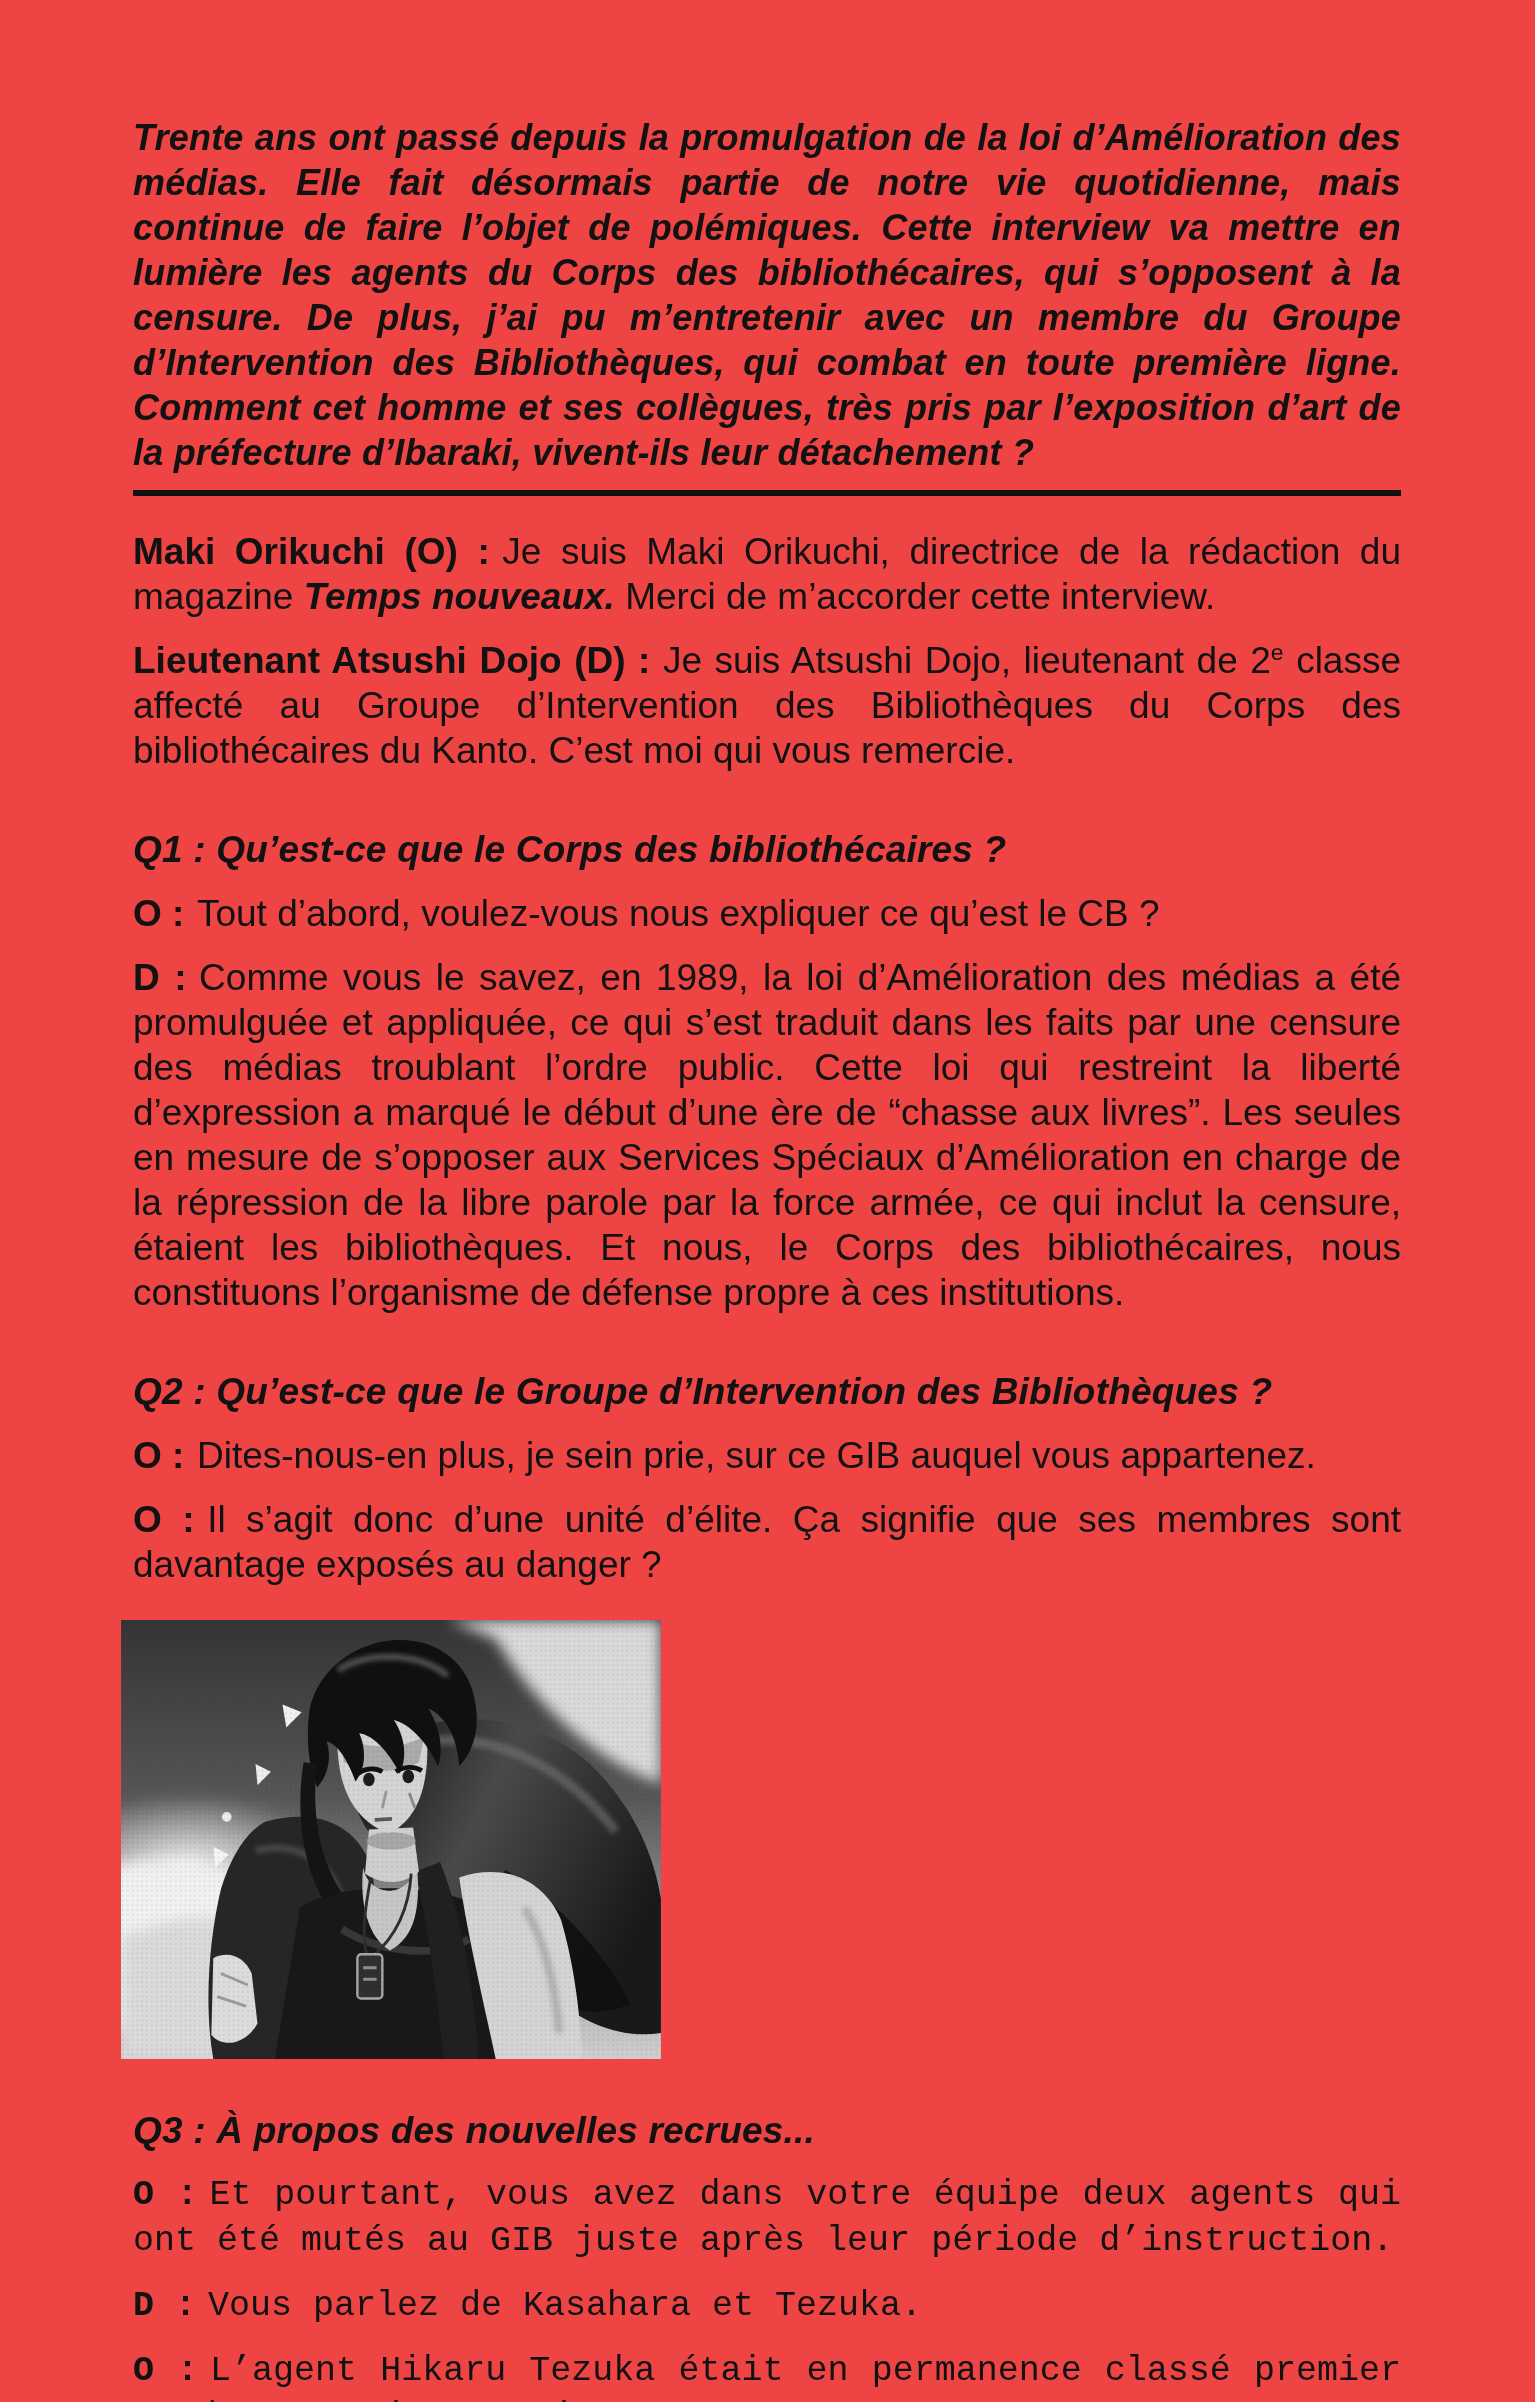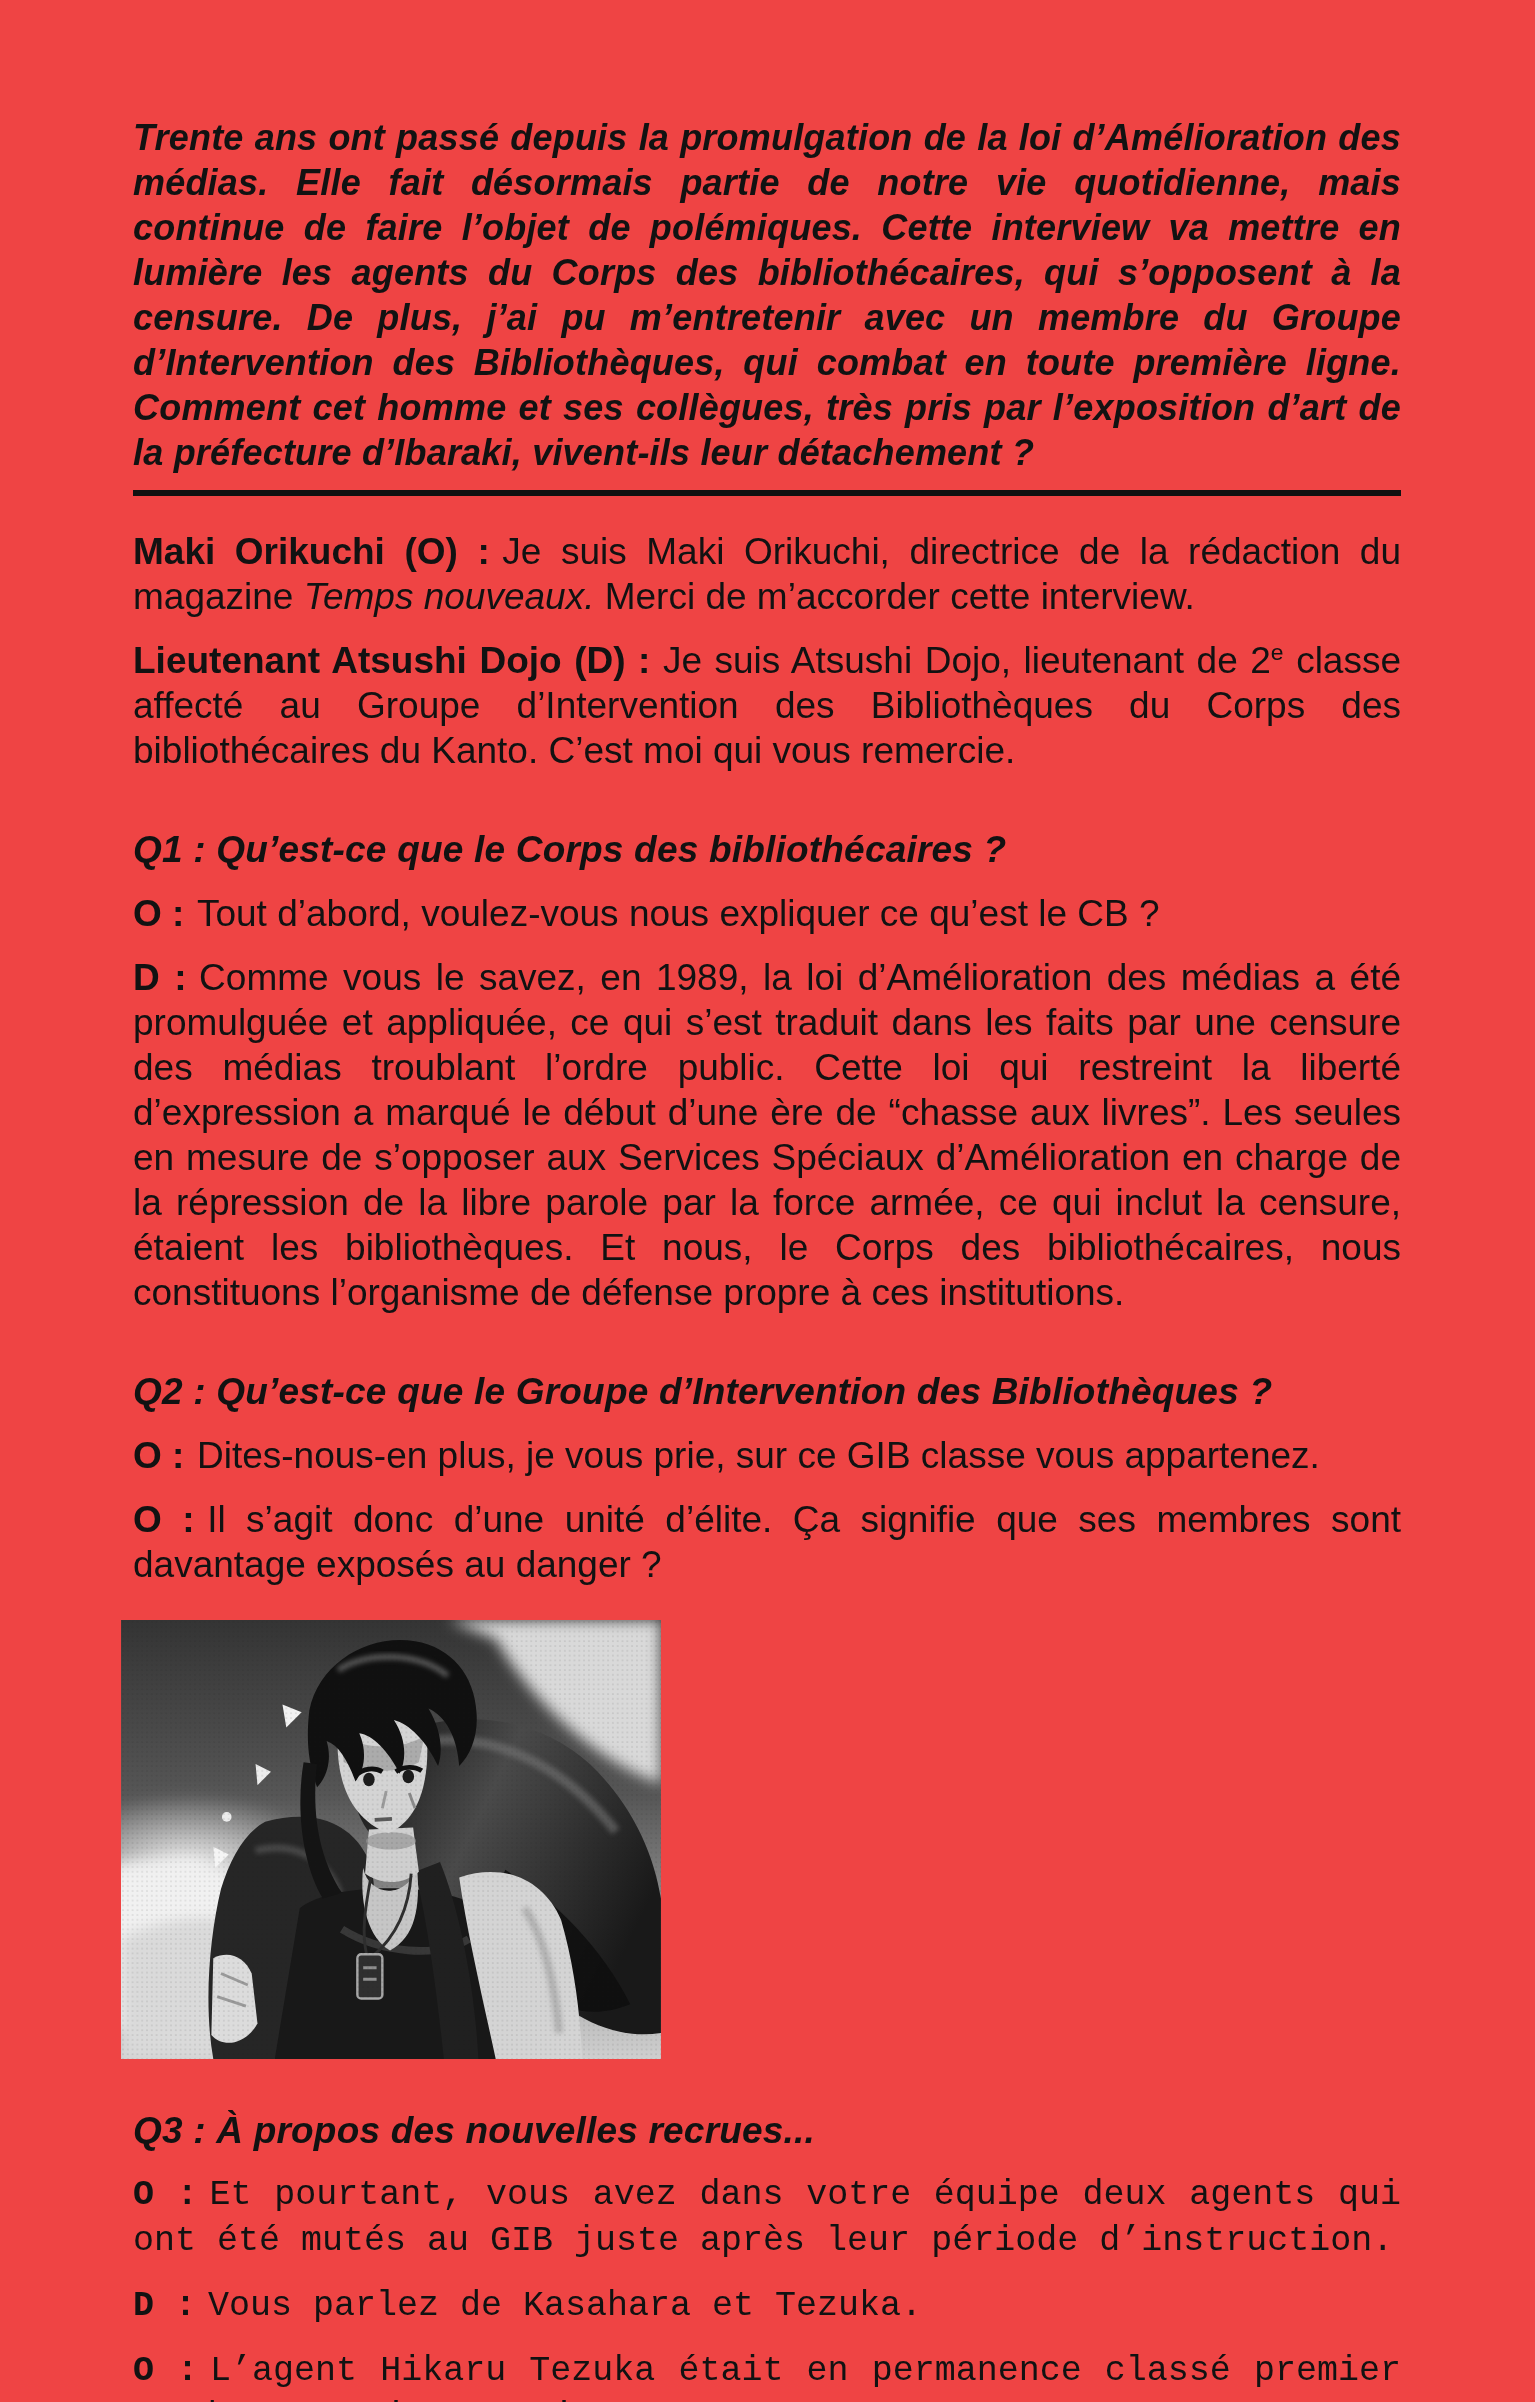--- a/index.html
+++ b/index.html
@@ -17,21 +17,21 @@
     text-align:justify;margin:19px 0 0 0;
     letter-spacing:0.2px;
   }
   .rule{height:5.8px;background:#111;margin-top:15.4px;}
   .para{
     font-size:37px;line-height:45px;text-align:justify;
     margin:19px 0 0 0;
   }
   .first-after-rule{margin-top:33px;}
   .spk{font-weight:bold;margin-right:.34em;}
-  .mag{font-style:italic;}
+  .mag{font-style:italic;font-weight:bold;}
   sup{font-size:.62em;line-height:0;vertical-align:super;}
   .qhead{
     font-weight:bold;font-style:italic;
     font-size:37px;line-height:45px;
     margin:54px 0 0 0;letter-spacing:0.2px;
   }
   .bottom{display:flex;gap:37px;margin-top:33px;flex-direction:column;}
   .figure{flex:0 0 auto;width:540px;height:439px;margin:0 0 0 -12.5px;padding:0;}
   .figure svg{display:block;width:540px;height:439px;}
   .col{flex:1;min-width:0;}
@@ -55,21 +55,21 @@
     <span>classe affecté au Groupe d’Intervention des Bibliothèques du Corps des bibliothécaires du Kanto. C’est moi qui vous remercie.</span></p>
 
   <h2 class="qhead">Q1 : Qu’est-ce que le Corps des bibliothécaires ?</h2>
 
   <p class="para"><span class="spk">O :</span><span>Tout d’abord, voulez-vous nous expliquer ce qu’est le CB ?</span></p>
 
   <p class="para"><span class="spk">D :</span><span>Comme vous le savez, en 1989, la loi d’Amélioration des médias a été promulguée et appliquée, ce qui s’est traduit dans les faits par une censure des médias troublant l’ordre public. Cette loi qui restreint la liberté d’expression a marqué le début d’une ère de “chasse aux livres”. Les seules en mesure de s’opposer aux Services Spéciaux d’Amélioration en charge de la répression de la libre parole par la force armée, ce qui inclut la censure, étaient les bibliothèques. Et nous, le Corps des bibliothécaires, nous constituons l’organisme de défense propre à ces institutions.</span></p>
 
   <h2 class="qhead">Q2 : Qu’est-ce que le Groupe d’Intervention des Bibliothèques ?</h2>
 
-  <p class="para"><span class="spk">O :</span><span>Dites-nous-en plus, je vous prie, sur ce GIB classe vous appartenez.</span></p>
+  <p class="para"><span class="spk">O :</span><span>Dites-nous-en plus, je sein prie, sur ce GIB auquel vous appartenez.</span></p>
 
 
   <p class="para"><span class="spk">O :</span><span>Il s’agit donc d’une unité d’élite. Ça signifie que ses membres sont davantage exposés au danger ?</span></p>
 
 
   <div class="bottom">
 
     <figure class="figure">
       <svg viewBox="0 0 562 457" role="img" aria-label="Illustration manga en noir et blanc : un agent aux cheveux sombres en débardeur noir avec plaque militaire, cape au vent sur fond de ciel nuageux.">
         <defs>

